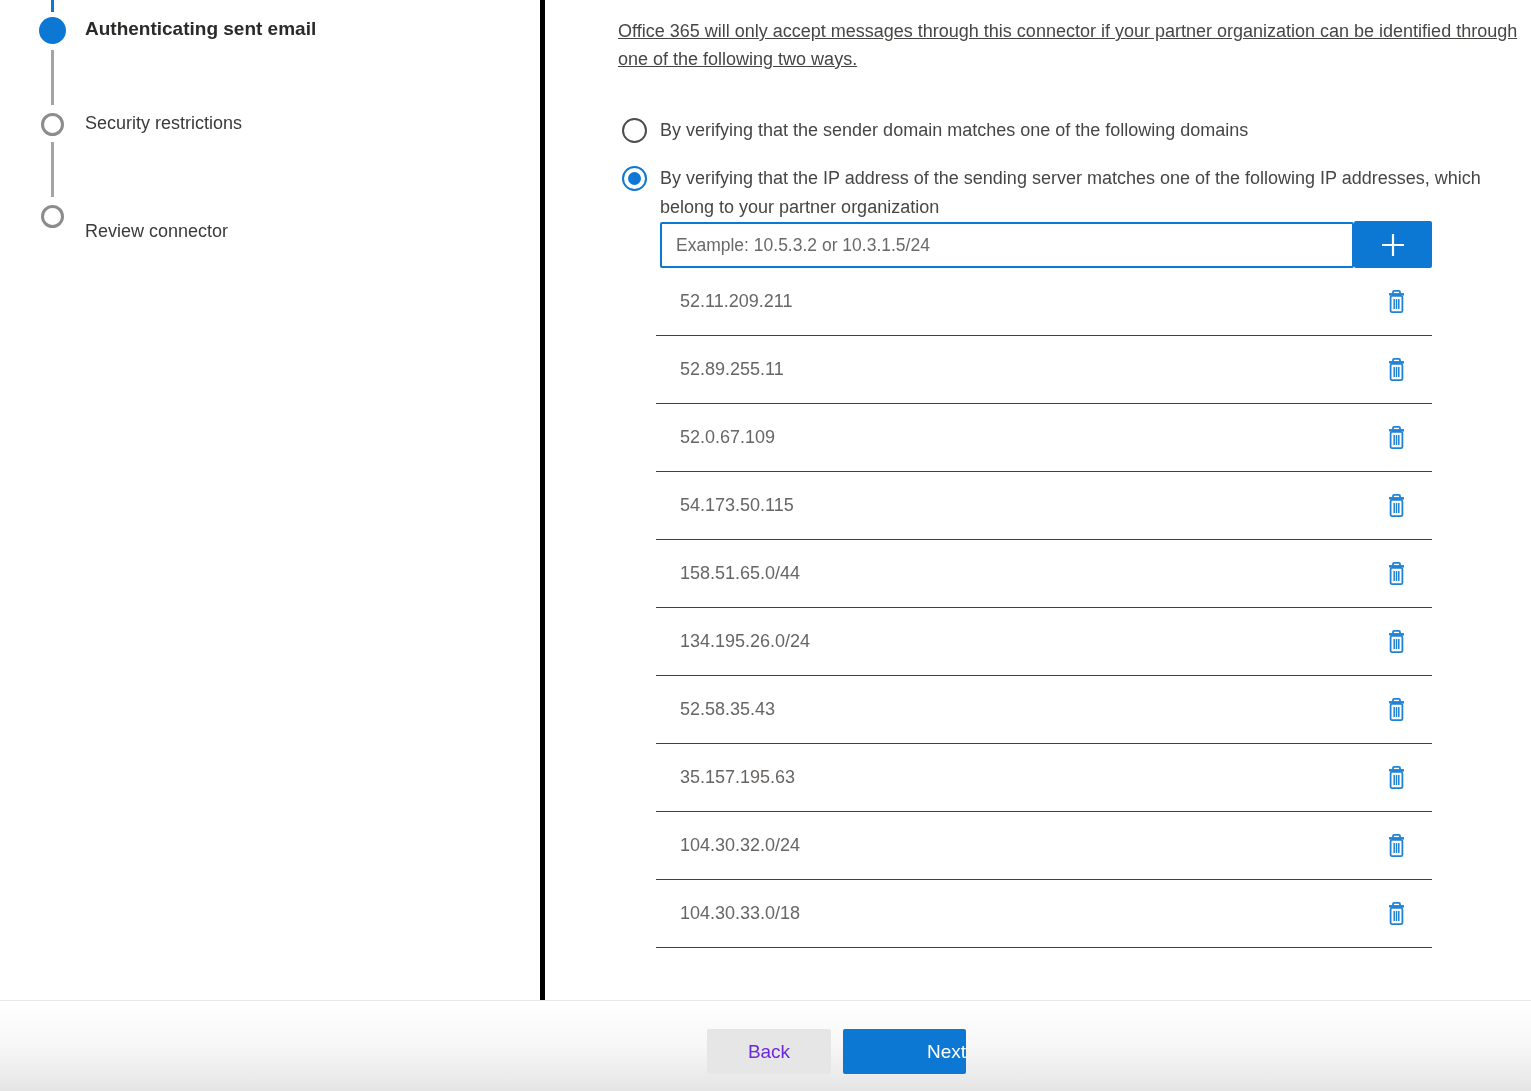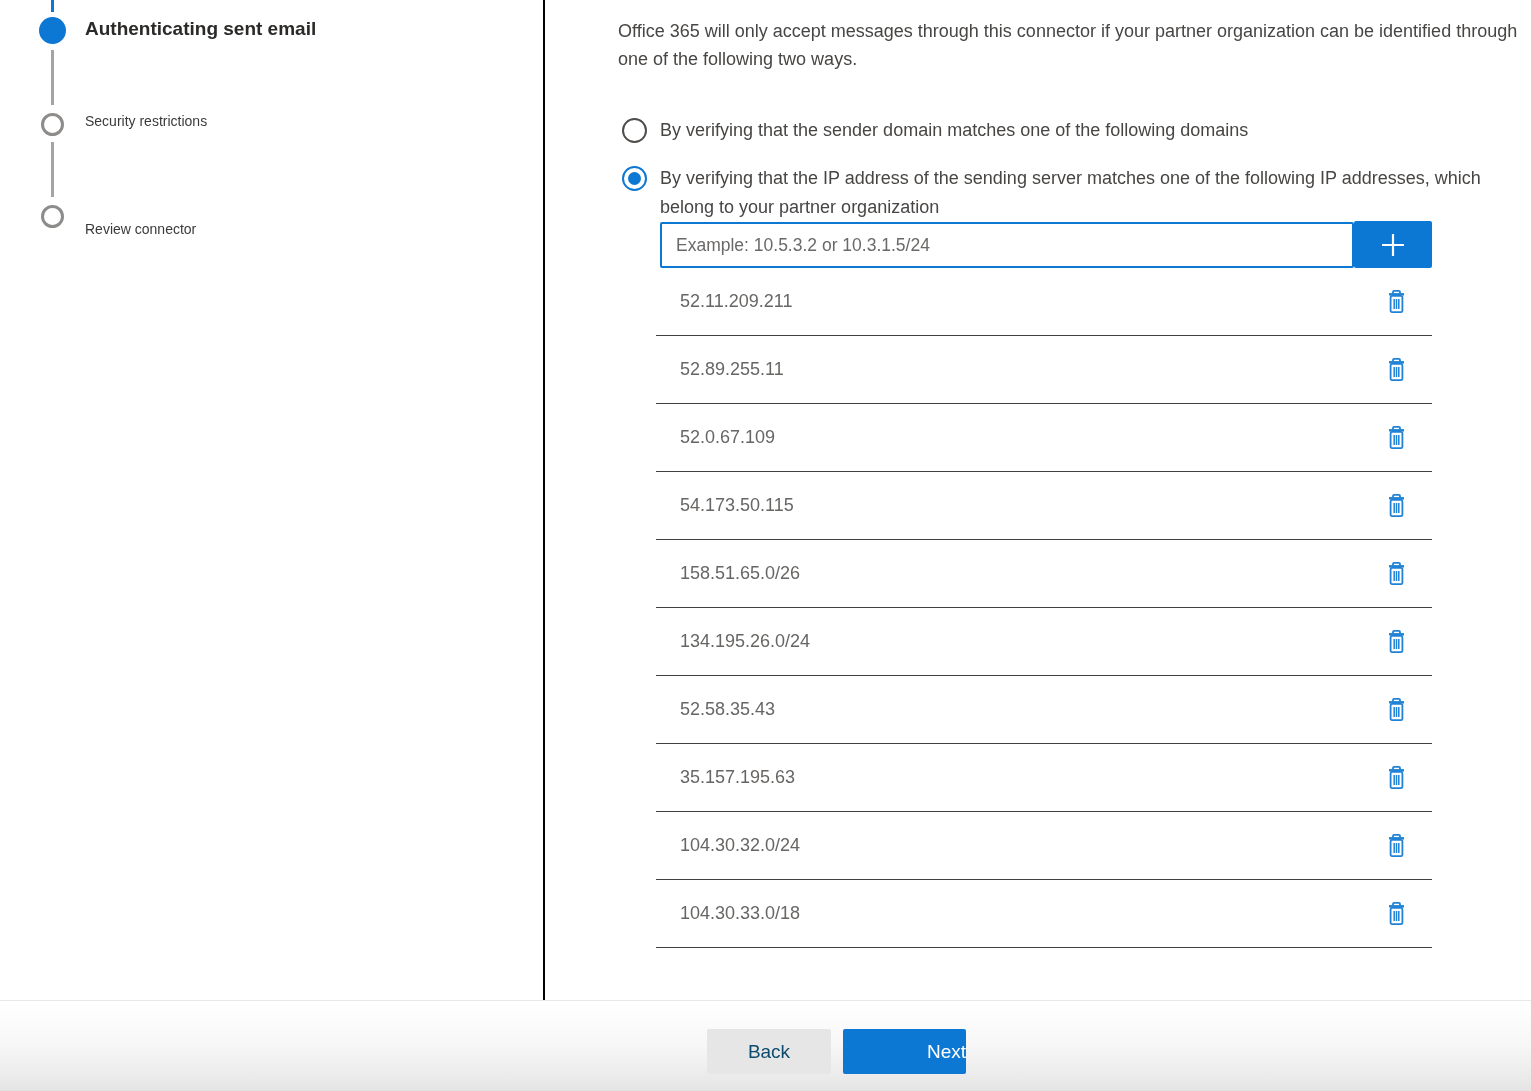--- a/index.html
+++ b/index.html
@@ -2,32 +2,32 @@
 <html><head>
 <meta charset="utf-8">
 <style>
   * { margin:0; padding:0; box-sizing:border-box; }
   html,body { width:1531px; height:1091px; }
   body { font-family:"Liberation Sans", sans-serif; background:#fff; overflow:hidden; position:relative; }
 
   .page { position:relative; width:1531px; height:1091px; background:#fff; }
 
   
-  .sidebar { position:absolute; left:0; top:0; width:545px; height:1000px; border-right:2px solid #000000; background:#fff; }
+  .sidebar { position:absolute; left:0; top:0; width:545px; height:1000px; border-right:5px solid #000000; background:#fff; }
   .connector { position:absolute; left:51px; width:3px; background:#a6a4a2; }
   .connector.blue { background:#0c78d4; }
   .step { position:absolute; left:0; display:flex; align-items:center; cursor:pointer; }
   .step-circle { position:absolute; border-radius:50%; background:#fff; }
   .step.current .step-circle { width:27px; height:27px; background:#0c78d4; border:none; }
   .step.upcoming .step-circle { width:23px; height:23px; border:3px solid #8e8c8a; }
-  .step-label { position:absolute; font-size:14px; color:#3b3a39; white-space:nowrap; }
+  .step-label { position:absolute; font-size:18px; color:#3b3a39; white-space:nowrap; }
   .step.current .step-label { font-weight:bold; color:#2b2a29; font-size:19px; }
 
   
-  .intro { position:absolute; left:618px; top:17px; width:905px; font-size:18px; line-height:28px; color:#484644; }
+  .intro { position:absolute; left:618px; top:17px; width:905px; font-size:18px; line-height:28px; color:#484644;text-decoration:underline; }
 
   .option { position:absolute; left:622px; cursor:pointer; }
   .radio { position:absolute; left:0; top:2px; width:25px; height:25px; border:2px solid #4f4c4a; border-radius:50%; background:#fff; }
   .option.selected .radio { border-color:#0c78d4; }
   .option.selected .radio::after { content:""; position:absolute; left:4px; top:4px; width:13px; height:13px; border-radius:50%; background:#0c78d4; }
   .option-label { display:block; margin-left:38px; font-size:18px; line-height:29px; color:#484644; }
   #option-0 { top:116px; width:820px; }
   #option-1 { top:164px; width:860px; }
 
   .ip-input { position:absolute; left:660px; top:222px; width:694px; height:46px; border:2.5px solid #0c78d4; border-radius:2px; padding:8px 14px; font-size:17.5px; color:#3b3a39; font-family:"Liberation Sans", sans-serif; outline:none; background:#fff; }
@@ -36,21 +36,21 @@
 
   .ip-list { position:absolute; left:656px; top:268px; width:776px; height:732px; overflow:hidden; }
   .ip-row { position:relative; height:68px; display:flex; align-items:center; border-bottom:1px solid #404040; }
   .ip-text { margin-left:24px; font-size:18px; color:#686664; }
   .trash-btn { position:absolute; right:18px; top:50%; transform:translateY(-50%); width:36px; height:42px; background:transparent; border:none; cursor:pointer; display:flex; align-items:center; justify-content:center; }
 
   
   .footer { position:absolute; left:0; top:1000px; width:1531px; height:91px; border-top:1px solid #e7e7e7;
             background:linear-gradient(180deg,#ffffff 0%,#f8f8f8 45%,#eaeaea 86%,#e4e4e4 100%); }
   .btn { position:absolute; top:28px; height:45px; border:none; border-radius:2px; font-size:19px; cursor:pointer; font-family:"Liberation Sans", sans-serif; }
-  .btn-back { left:707px; width:124px; background:#e6e6e6; color:#0c4a6e; }
+  .btn-back { left:707px; width:124px; background:#e6e6e6; color:#6d28d9; }
   .btn-next { left:843px; width:123px; background:#0c78d4; color:#ffffff;text-align:right; }
 </style>
 </head>
 <body>
 
 <div class="page">
 
   <div class="sidebar">
     <div class="connector blue" style="top:0; height:12px;"></div>
 
@@ -137,21 +137,21 @@
           <path d="M7 4.6 V3 Q7 1.9 8.1 1.9 H12.9 Q14 1.9 14 3 V4.6" stroke="#1f82d4" stroke-width="1.8"></path>
           <path d="M3 5.3 H18" stroke="#1f82d4" stroke-width="2.4"></path>
           <rect x="4.6" y="6.9" width="11.8" height="16.2" rx="1.4" stroke="#1f82d4" stroke-width="1.8"></rect>
           <path d="M8.2 10 V20 M10.5 10 V20 M12.8 10 V20" stroke="#1f82d4" stroke-width="1.5"></path>
         </svg>
       </button>
     </div>
 
 
     <div class="ip-row">
-      <span class="ip-text">158.51.65.0/26</span>
+      <span class="ip-text">158.51.65.0/44</span>
       <button class="trash-btn">
         <svg width="21" height="25" viewBox="0 0 21 25" fill="none">
           <path d="M7 4.6 V3 Q7 1.9 8.1 1.9 H12.9 Q14 1.9 14 3 V4.6" stroke="#1f82d4" stroke-width="1.8"></path>
           <path d="M3 5.3 H18" stroke="#1f82d4" stroke-width="2.4"></path>
           <rect x="4.6" y="6.9" width="11.8" height="16.2" rx="1.4" stroke="#1f82d4" stroke-width="1.8"></rect>
           <path d="M8.2 10 V20 M10.5 10 V20 M12.8 10 V20" stroke="#1f82d4" stroke-width="1.5"></path>
         </svg>
       </button>
     </div>
 

